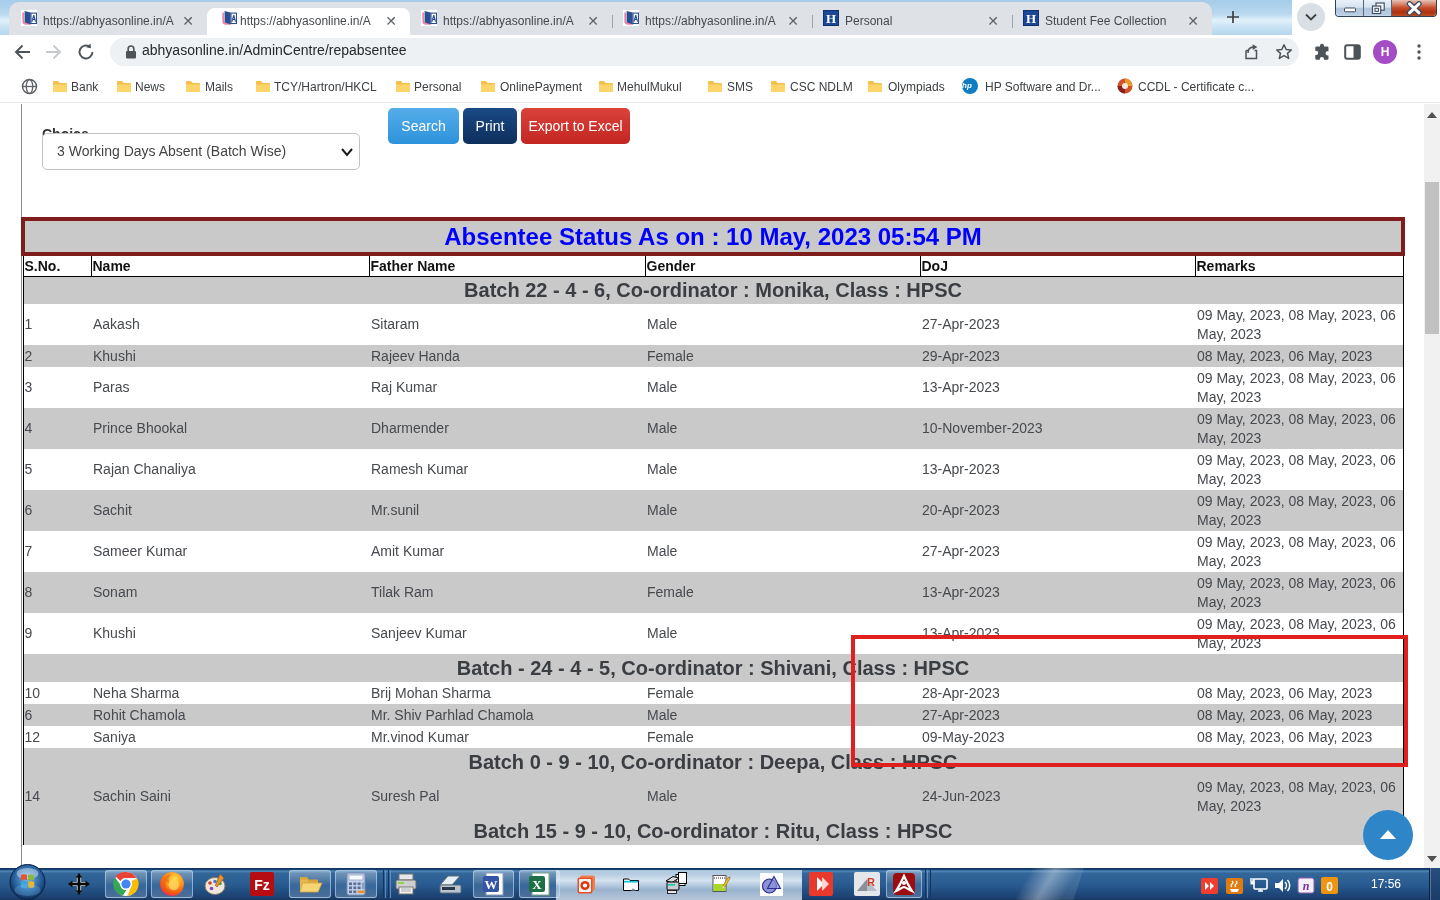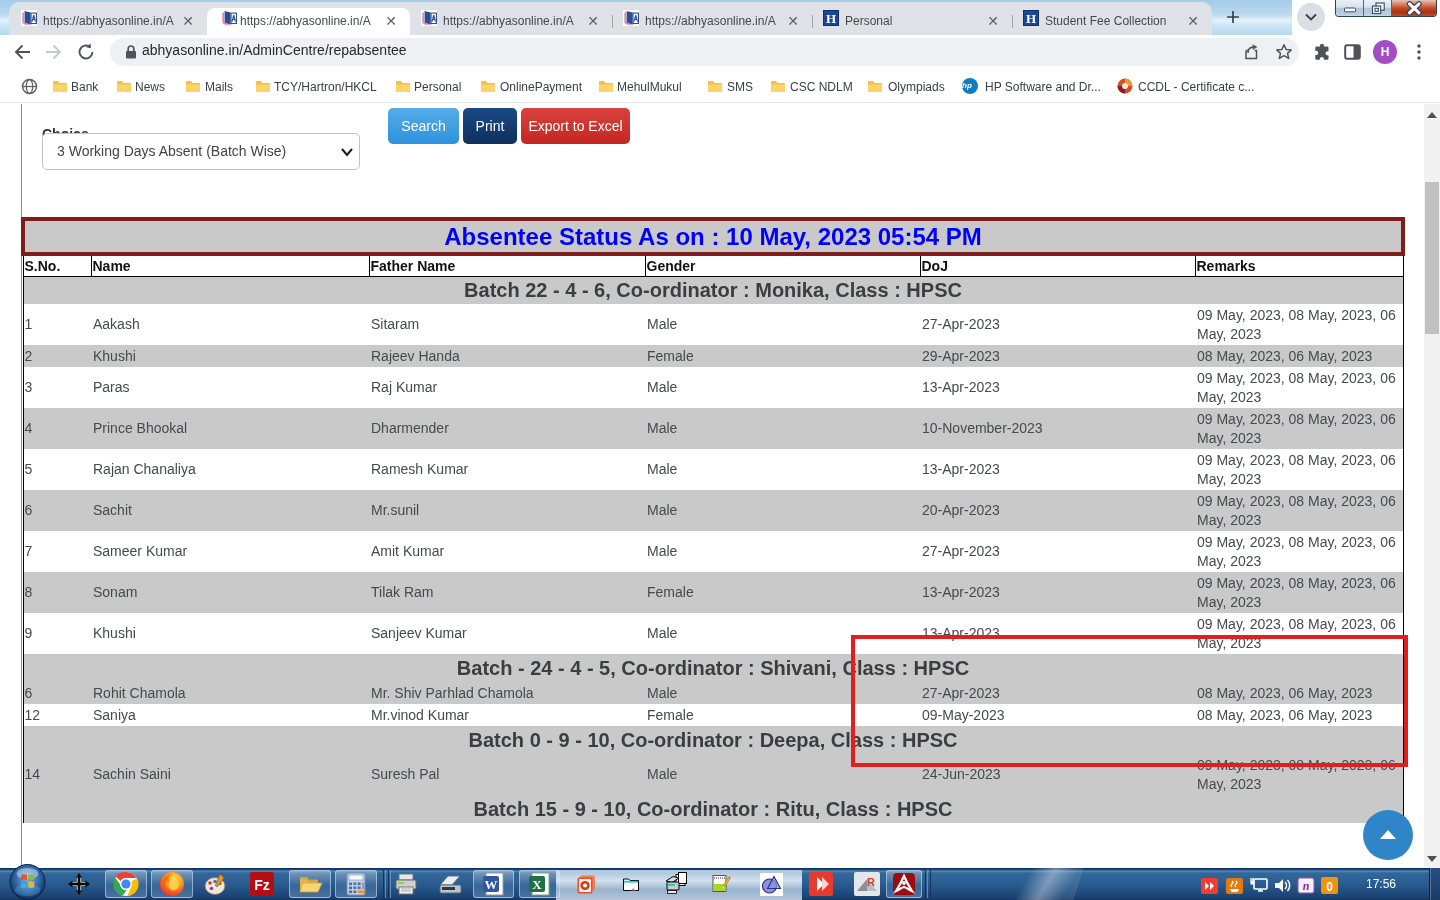--- a/index.html
+++ b/index.html
@@ -59,21 +59,21 @@
 #scrolltop:after{content:"";position:absolute;left:17px;top:20px;border-left:8px solid transparent;border-right:8px solid transparent;border-bottom:9px solid #fff}
 
 #taskbar{position:absolute;left:0;top:868px;width:1440px;height:32px;
  background:linear-gradient(#0e3058 0%,#1a4678 6%,#558cbe 9%,#336699 16%,#2a5c91 50%,#224e81 72%,#1a3f6d 95%,#143459 100%)}
 #lightband{position:absolute;left:556px;top:870px;width:246px;height:30px;
  background:linear-gradient(rgba(235,245,255,.62),rgba(240,248,255,.85) 35%,rgba(225,240,252,.62) 65%,rgba(235,245,255,.75))}
 #streak{position:absolute;left:1020px;top:866px;width:58px;height:40px;background:linear-gradient(105deg,rgba(255,255,255,0) 10%,rgba(255,255,255,.38) 45%,rgba(255,255,255,.1) 80%);transform:skewX(-18deg)}
 .tbox{position:absolute;top:870px;height:28px;border:1px solid rgba(210,230,250,.55);border-radius:3px;
  background:linear-gradient(rgba(255,255,255,.34),rgba(255,255,255,.10) 50%,rgba(120,170,220,.18) 55%,rgba(200,230,255,.28))}
 .ticon{position:absolute;top:871px;width:26px;height:26px}
-#clock{position:absolute;left:1366px;top:877px;width:40px;font-size:12px;color:#fff;}
+#clock{position:absolute;left:1366px;top:877px;width:40px;font-size:12px;color:#fff;text-align:center}
 #showdesk{position:absolute;left:1429px;top:868px;width:11px;height:32px;border-left:1px solid #0a2342;background:linear-gradient(#274f80,#1a3c68);box-shadow:inset 1px 0 0 rgba(255,255,255,.25)}
 </style></head>
 <body>
 <div id="tabstrip">
  <div id="stripmain"></div>
  <div class="tab" style="left:10px;width:197px">
    <svg class="fav" viewBox="0 0 16 16">
         <rect x="-1" y="-1" width="18" height="18" fill="#fff"></rect>
         <path d="M2.2 2.5 V11.5 Q2.2 13.8 5 13.8 H10" fill="none" stroke="#ee7fa5" stroke-width="1.7"></path>
         <path d="M3.6 1 L9.6 2.6 L9.6 14.2 L3.6 12.4 Z" fill="#2b4d92"></path>
@@ -367,20 +367,28 @@
             <td>9</td>
             <td>Khushi</td>
             <td>Sanjeev Kumar</td>
             <td>Male</td>
             <td>13-Apr-2023</td>
             <td>09 May, 2023, 08 May, 2023, 06 May, 2023</td>
           </tr>
   <tr class="batch">
             <td colspan="6">Batch - 24 - 4 - 5, Co-ordinator : Shivani, Class : HPSC</td>
           </tr>
+  <tr class="r r1">
+            <td>10</td>
+            <td>Neha Sharma</td>
+            <td>Brij Mohan Sharma</td>
+            <td>Female</td>
+            <td>28-Apr-2023</td>
+            <td>08 May, 2023, 06 May, 2023</td>
+          </tr>
   <tr class="r r1 g">
             <td>6</td>
             <td>Rohit Chamola</td>
             <td>Mr. Shiv Parhlad Chamola</td>
             <td>Male</td>
             <td>27-Apr-2023</td>
             <td>08 May, 2023, 06 May, 2023</td>
           </tr>
   <tr class="r r1">
             <td>12</td>

